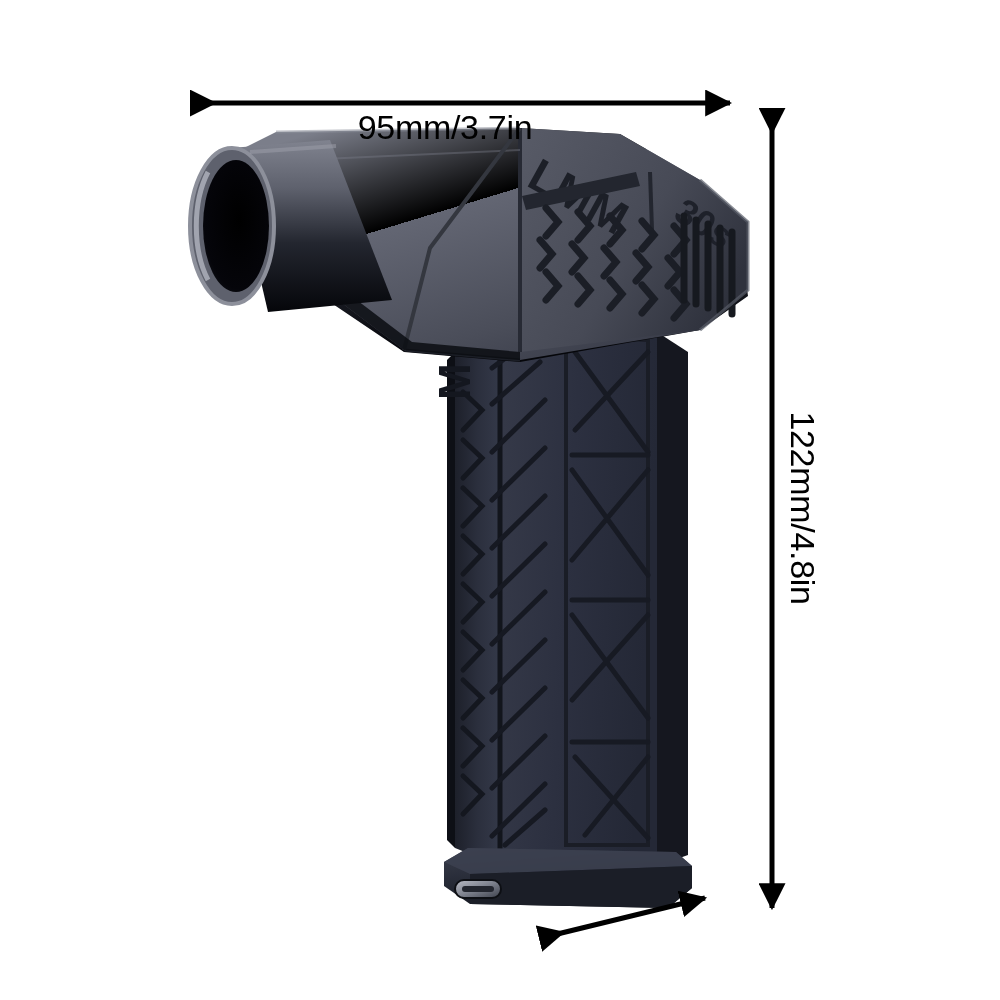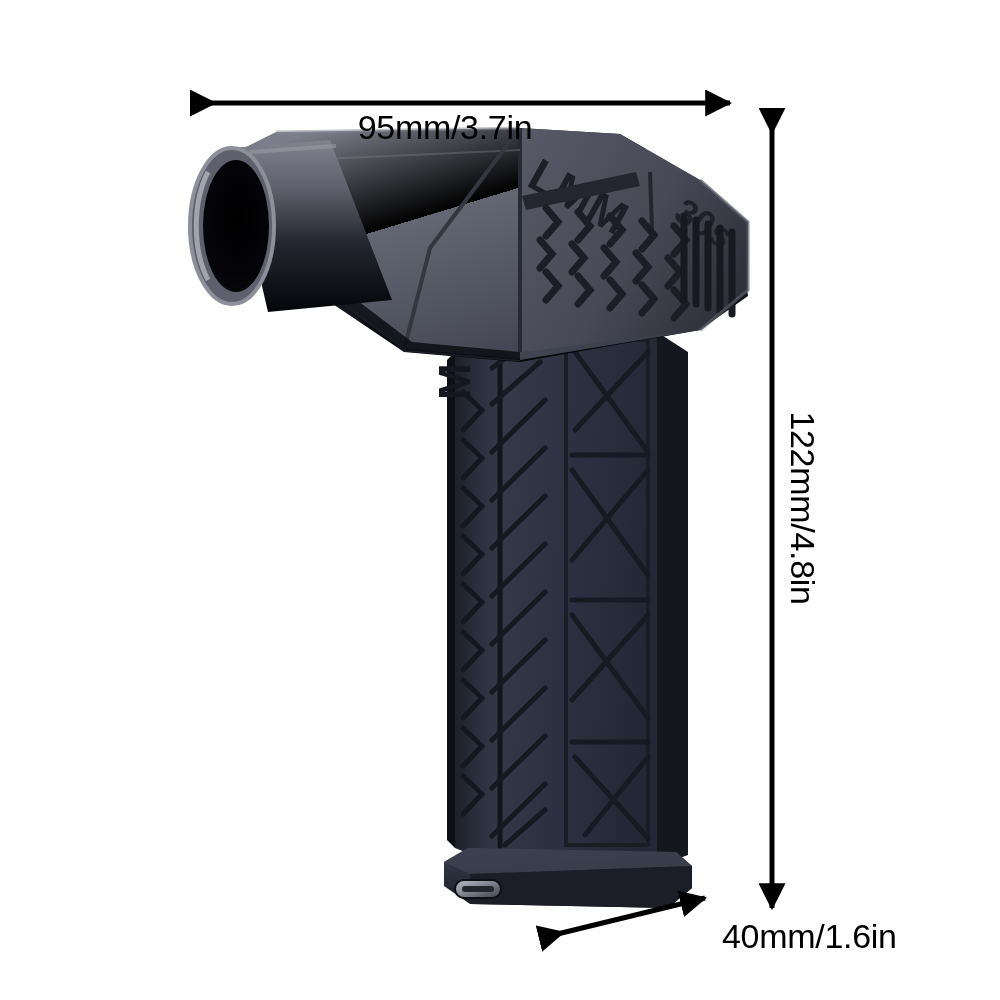--- a/index.html
+++ b/index.html
@@ -274,15 +274,14 @@
       <line x1="192" y1="103" x2="730" y2="103" marker-start="url(#arrowStart)" marker-end="url(#arrowEnd)"></line>
       <line x1="772" y1="110" x2="772" y2="908" marker-start="url(#arrowStart)" marker-end="url(#arrowEnd)"></line>
       <line x1="541" y1="938" x2="705" y2="898" marker-start="url(#arrowStart)" marker-end="url(#arrowEnd)"></line>
     </g>
   </svg>
 
   <div class="dim-label" id="label-width">95mm/3.7in</div>
 
   <div class="dim-label" id="label-height">122mm/4.8in</div>
 
-  <div class="dim-label" id="label-depth">40mm/1.6in</div>
 
 </div>
 
 </body></html>

